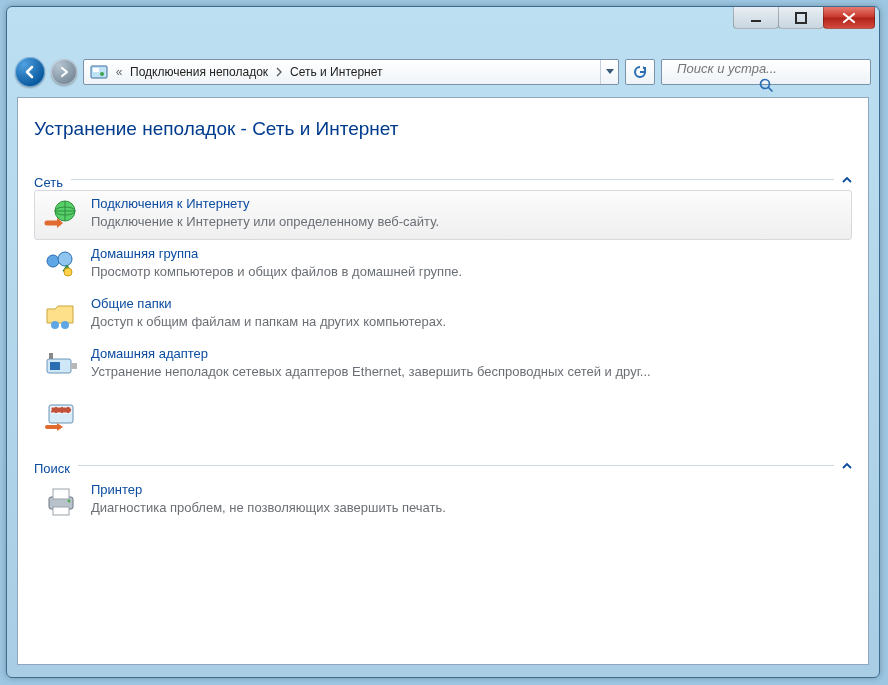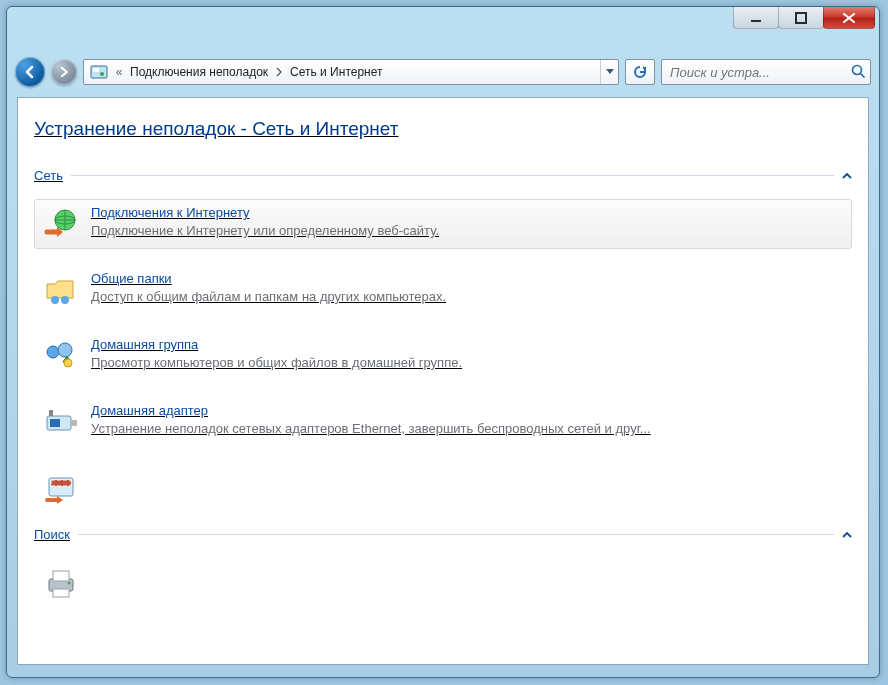--- a/index.html
+++ b/index.html
@@ -106,68 +106,68 @@
     display: flex; align-items: center; justify-content: center;
     color: #2a6db3;
   }
   .search-box {
     width: 210px; height: 26px;
     background: linear-gradient(#fff, #eef3f7);
     border: 1px solid #7a93a8;
     border-radius: 2px;
     display: flex; align-items: center;
     padding: 0 6px;
+    flex-direction: column;
   }
   .search-box input {
     flex: 1; border: none; outline: none;
     background: transparent;
     font: italic 13px "Segoe UI", sans-serif;
     color: #7d8a96;
   }
   .search-box .sicon { color: #2a6db3; }
 
   
   .content {
     position: absolute;
     left: 10px; right: 10px; top: 90px; bottom: 12px;
     background: #fff;
     border: 1px solid #8ea7bd;
     overflow: hidden;
   }
   .page {
     padding: 20px 16px 16px 16px;
-    text-decoration: underline;
   }
   .page-title {
     color: #003b8e;
     font-size: 19px;
     font-weight: 400;
     margin-bottom: 28px;
   }
 
   .section-hdr {
     display: flex; align-items: center;
     color: #0b4ca0;
     font-size: 13px;
     margin-top: 6px;
   }
-  .section-hdr .label { white-space: nowrap; }
+  .section-hdr .label { white-space: nowrap; margin-top: 7px; }
   .section-hdr .line {
     flex: 1;
     height: 1px;
     background: #cfd9e4;
     margin: 0 8px;
   }
   .section-hdr .chev { color: #0b4ca0; }
 
   .item {
     display: flex; align-items: flex-start;
     gap: 10px;
     padding: 4px 6px;
-    margin-top: 16px;
+    margin-top: 0;
     border: 1px solid transparent;
     border-radius: 3px;
   }
   .item.selected {
     background: linear-gradient(#fcfcfd, #efefef);
     border: 1px solid #d6d9de;
   }
   .item .icon {
     width: 40px; height: 40px; flex: 0 0 40px;
     display: flex; align-items: center; justify-content: center;
@@ -295,45 +295,45 @@
             <path d="M14 21 L20 26 L14 31 Z" fill="#e06a2f"></path>
           </svg>
         </span>
         <span class="texts">
           <div class="title">Подключения к Интернету</div>
           <div class="desc">Подключение к Интернету или определенному веб-сайту.</div>
         </span>
       </div>
 
       <div class="item">
-        <span class="icon ico-folder">
-          <svg width="36" height="36">
-            <path d="M4 12 L12 12 L15 9 L30 9 L30 26 L4 26 Z" fill="#ffe08a" stroke="#caa53a"></path>
-            <circle cx="12" cy="28" r="4" fill="#5fa7e4"></circle>
-              <circle cx="22" cy="28" r="4" fill="#5fa7e4"></circle>
-          </svg>
-        </span>
-        <span class="texts">
-          <div class="title">Общие папки</div>
-          <div class="desc">Доступ к общим файлам и папкам на других компьютерах.</div>
-        </span>
-      </div>
-
-      <div class="item">
         <span class="icon ico-homegroup">
           <svg width="36" height="36">
             <circle cx="10" cy="14" r="6" fill="#5fa7e4" stroke="#2a6db3"></circle>
             <circle cx="22" cy="12" r="7" fill="#8fc5ef" stroke="#2a6db3"></circle>
             <path d="M20 24 l8 0 l-4 -6 z" fill="#41a548" stroke="#2f7c36"></path>
             <circle cx="25" cy="25" r="4" fill="#ffd24a" stroke="#c99a20"></circle>
           </svg>
         </span>
         <span class="texts">
           <div class="title">Домашняя группа</div>
           <div class="desc">Просмотр компьютеров и общих файлов в домашней группе.</div>
+        </span>
+      </div>
+
+      <div class="item">
+        <span class="icon ico-folder">
+          <svg width="36" height="36">
+            <path d="M4 12 L12 12 L15 9 L30 9 L30 26 L4 26 Z" fill="#ffe08a" stroke="#caa53a"></path>
+            <circle cx="12" cy="28" r="4" fill="#5fa7e4"></circle>
+              <circle cx="22" cy="28" r="4" fill="#5fa7e4"></circle>
+          </svg>
+        </span>
+        <span class="texts">
+          <div class="title">Общие папки</div>
+          <div class="desc">Доступ к общим файлам и папкам на других компьютерах.</div>
         </span>
       </div>
 
       <div class="item">
         <span class="icon ico-adapter">
           <svg width="36" height="36">
             <rect x="4" y="12" width="24" height="14" rx="2" fill="#cfe7f7" stroke="#6a95b7"></rect>
             <rect x="7" y="15" width="10" height="8" fill="#2a6db3"></rect>
             <rect x="28" y="16" width="6" height="6" fill="#b8b8b8"></rect>
             <rect x="6" y="6" width="4" height="6" fill="#888"></rect>
@@ -371,17 +371,21 @@
 
       <div class="item">
         <span class="icon ico-printer">
           <svg width="36" height="36">
             <rect x="6" y="14" width="24" height="12" rx="2" fill="#b9c2ca" stroke="#6c7984"></rect>
             <rect x="10" y="6" width="16" height="10" fill="#fff" stroke="#9aa3ab"></rect>
             <rect x="10" y="24" width="16" height="8" fill="#fff" stroke="#9aa3ab"></rect>
             <circle cx="26" cy="18" r="1.5" fill="#49b04e"></circle>
           </svg>
         </span>
+        <span class="texts">
+          <div class="title">Принтер</div>
+          <div class="desc">Диагностика проблем, не позволяющих завершить печать.</div>
+        </span>
       </div>
 
     </div>
   </div>
 </div>
 
 </body></html>

